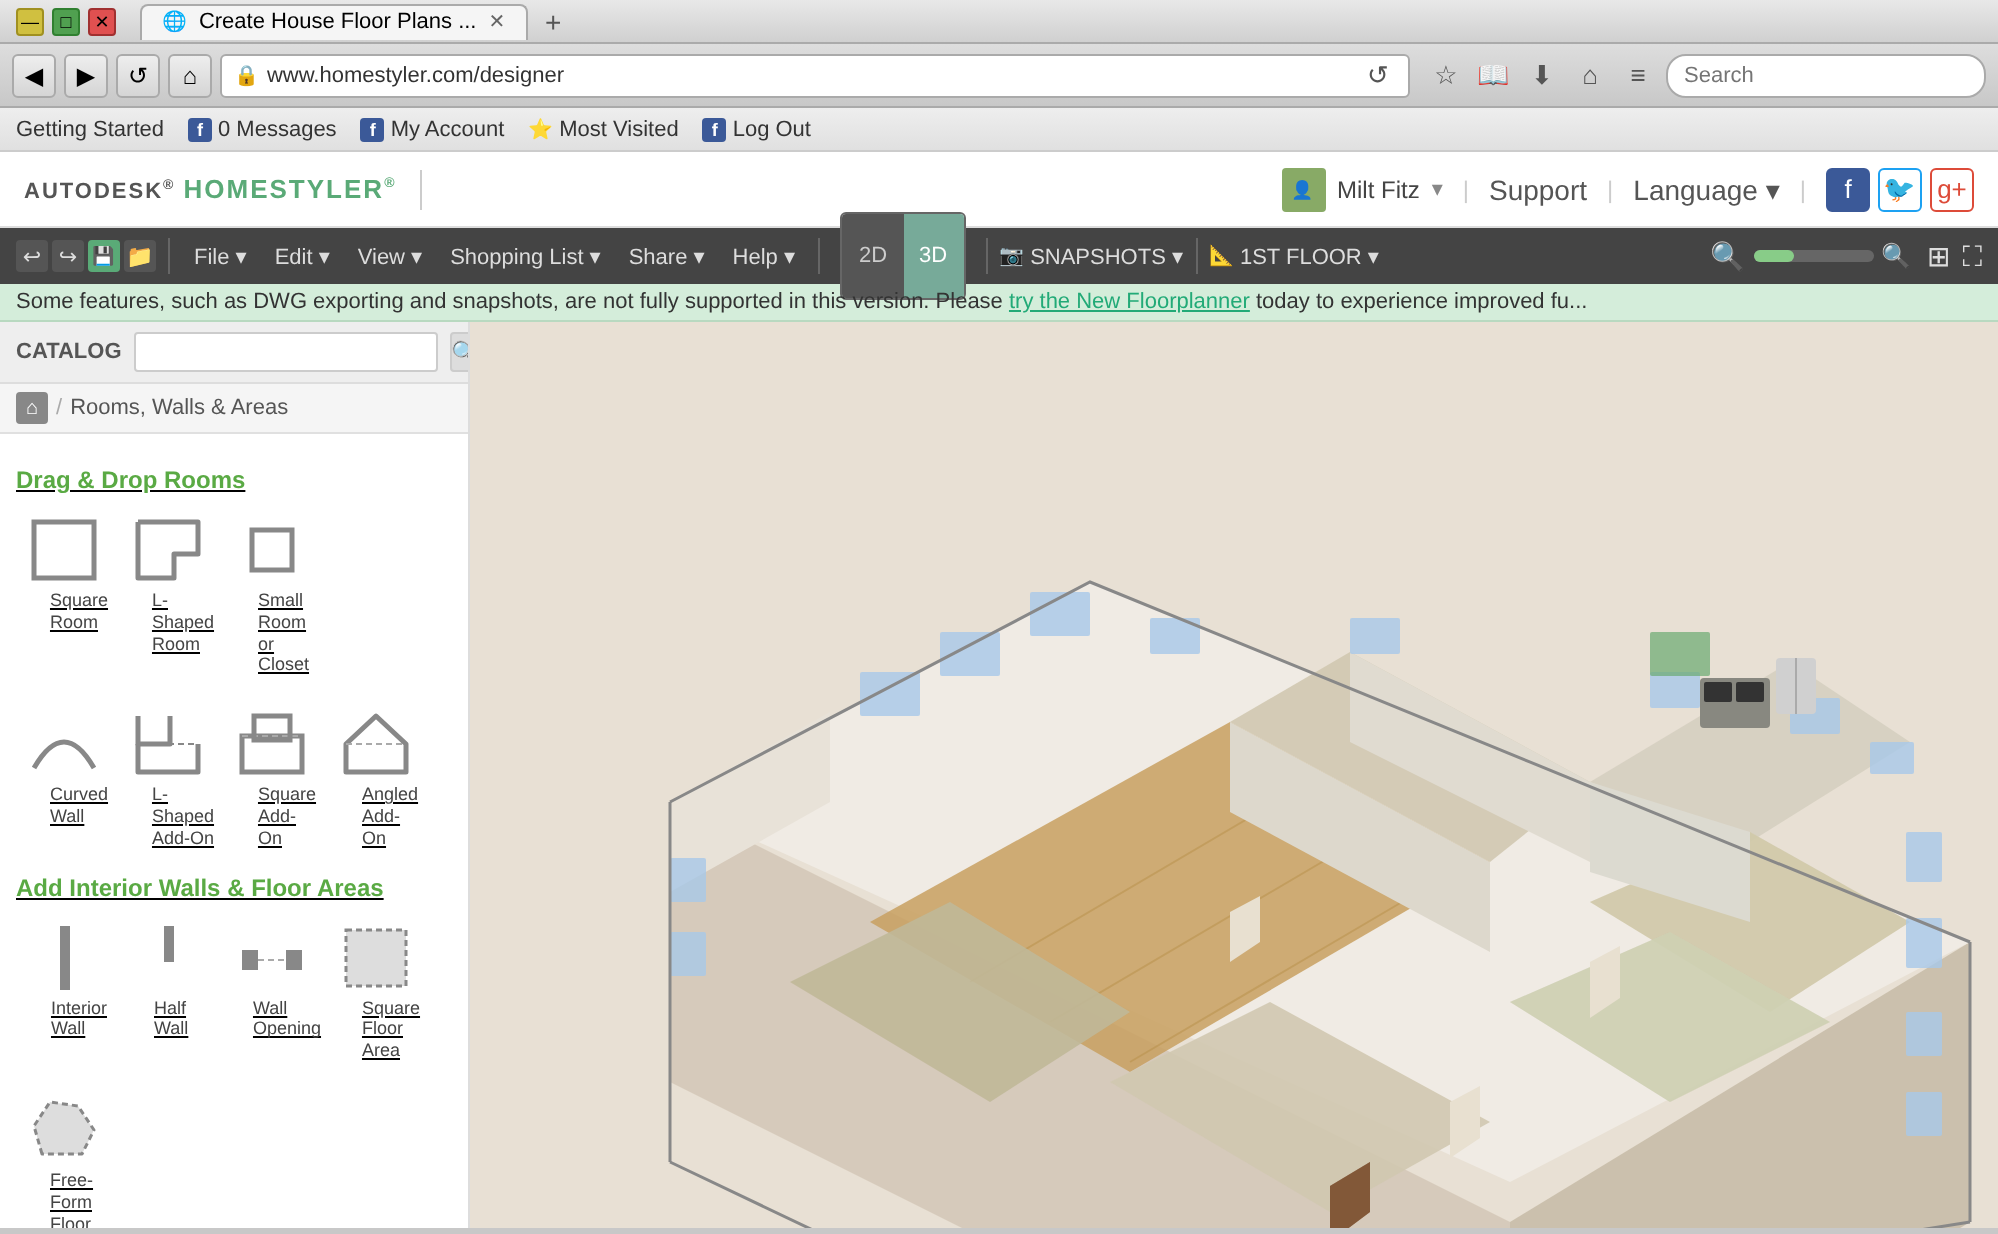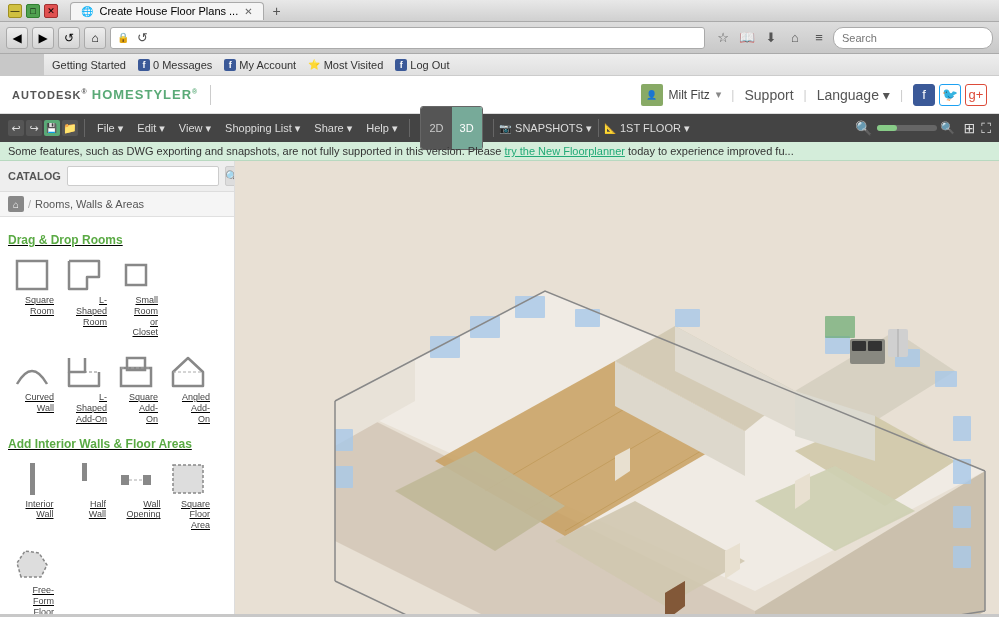--- a/index.html
+++ b/index.html
@@ -127,21 +127,20 @@
     
     .bookmarks-bar {
       background: linear-gradient(to bottom, #eee, #e0e0e0);
       height: 22px;
       display: flex;
       align-items: center;
       padding: 0 8px;
       gap: 12px;
       border-bottom: 1px solid #ccc;
       font-size: 11px;
-      margin-left: 44px;
     }
     .bookmark-item {
       display: flex; align-items: center; gap: 3px;
       cursor: pointer;
       color: #333;
     }
     .fb-icon {
       width: 12px; height: 12px;
       background: #3b5998;
       border-radius: 2px;
@@ -363,21 +362,21 @@
       padding: 4px 2px;
     }
     .item-icon {
       width: 40px; height: 36px;
       display: flex; align-items: center; justify-content: center;
       margin-bottom: 2px;
     }
     .item-label {
       font-size: 9px;
       color: #444;
-      text-align: right;
+      text-align: left;
       line-height: 1.2;
       margin-left: 15px;
     }
 
     
     .canvas-area {
       flex: 1;
       background: #e8e0d8;
       position: relative;
       overflow: hidden;
@@ -402,20 +401,21 @@
   </div>
 </div>
 
 <div class="browser-toolbar">
   <div class="nav-btn">◀</div>
   <div class="nav-btn">▶</div>
   <div class="nav-btn">↺</div>
   <div class="nav-btn">⌂</div>
   <div class="address-bar">
     <span style="font-size:10px; color:#888;">🔒</span>
+    <input type="text" style="color: rgb(51, 51, 51);" value="www.homestyler.com/designer">
     <div class="refresh-btn">↺</div>
   </div>
   <div class="toolbar-icons">
     <div class="toolbar-icon">☆</div>
     <div class="toolbar-icon">📖</div>
     <div class="toolbar-icon">⬇</div>
     <div class="toolbar-icon">⌂</div>
     <div class="toolbar-icon">≡</div>
   </div>
   <input type="text" class="search-bar" placeholder="Search" style="">

